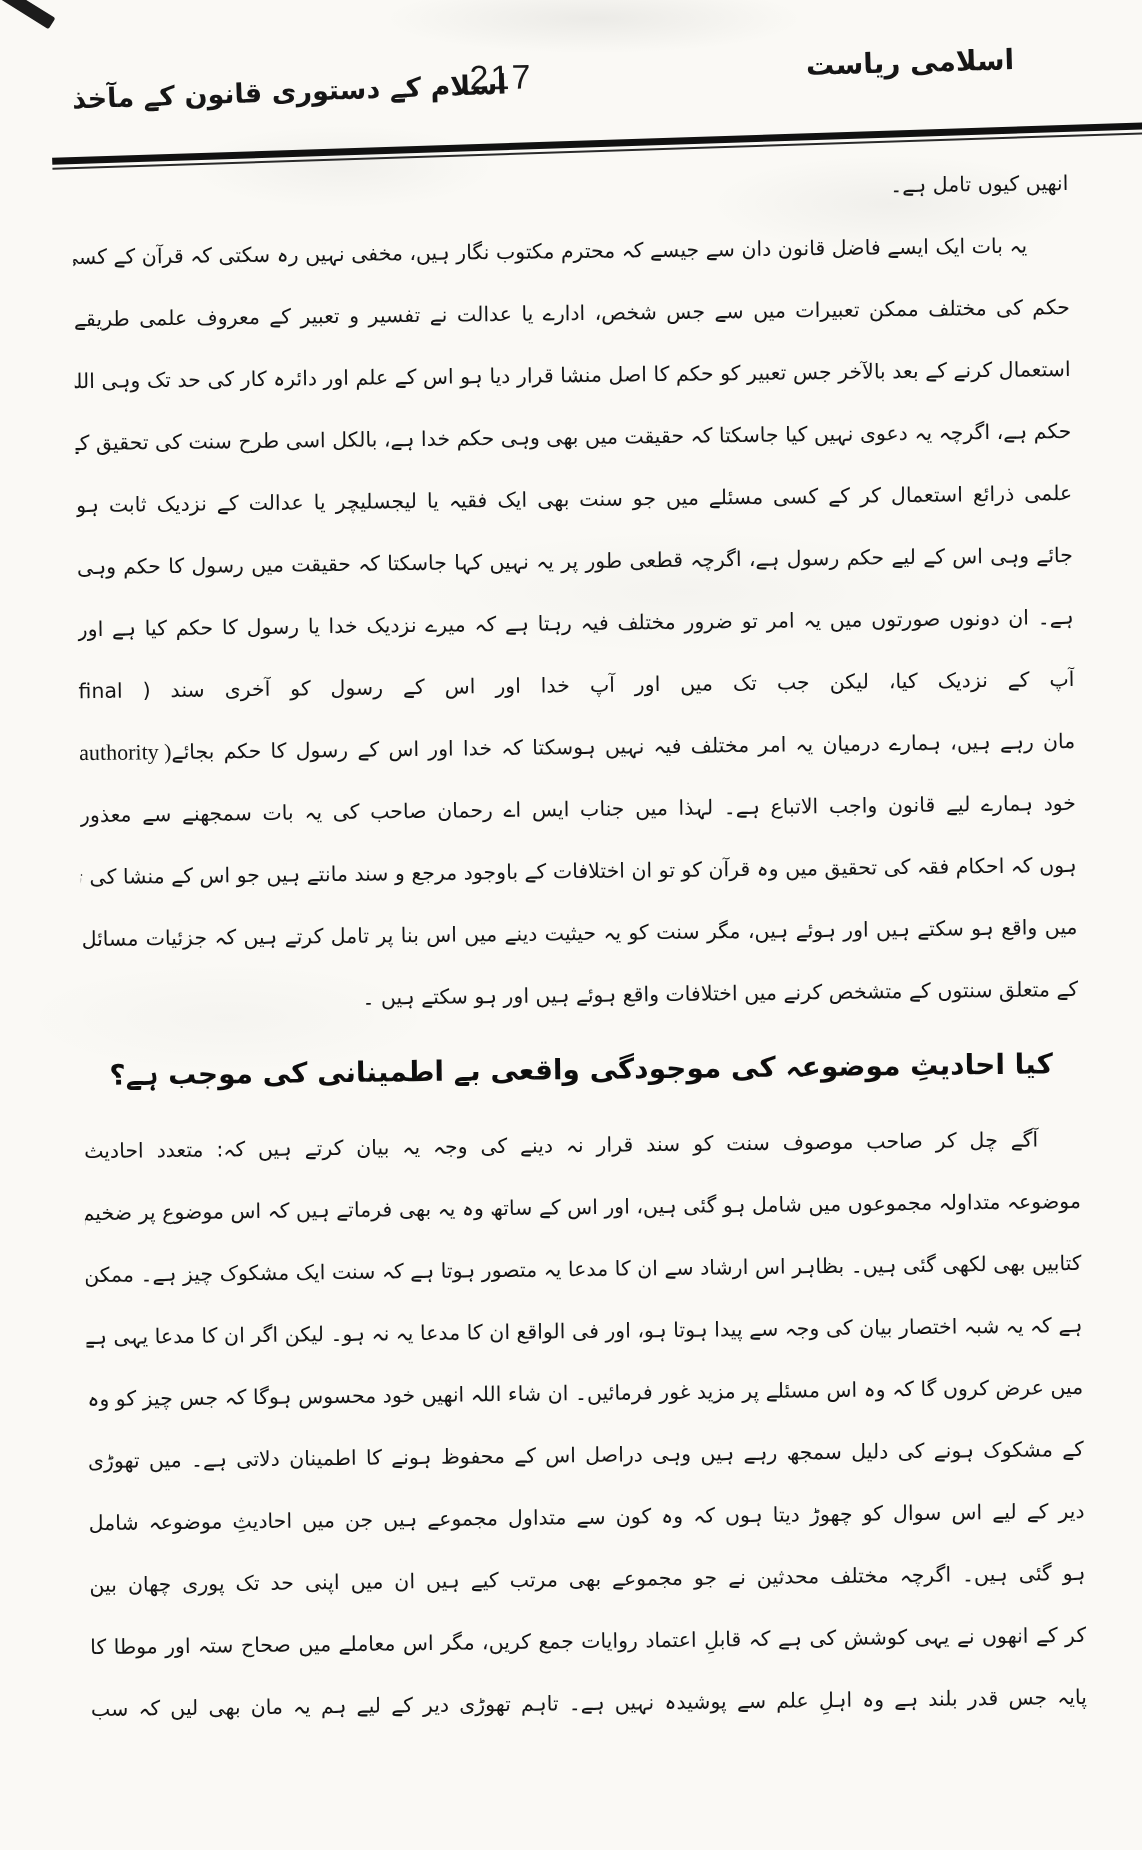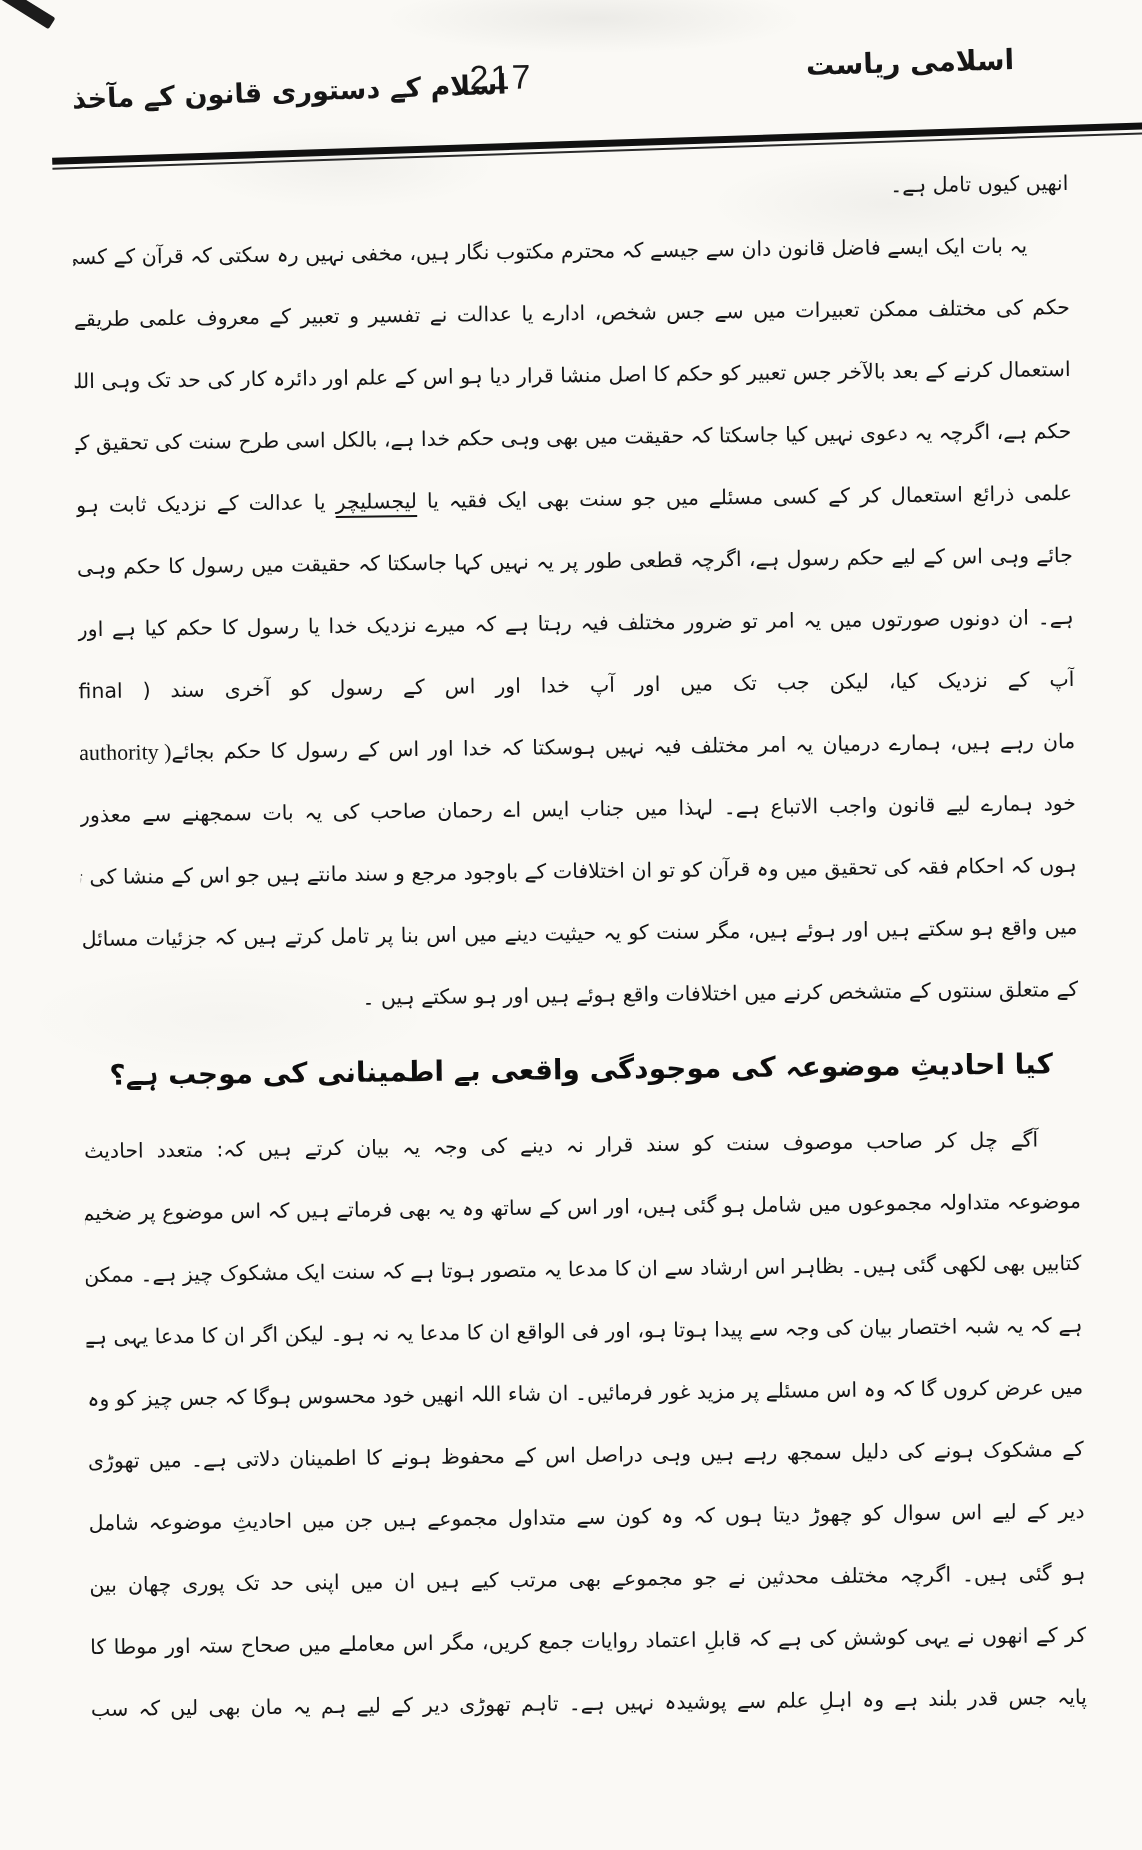--- a/index.html
+++ b/index.html
@@ -50,21 +50,21 @@
   }
   .line{
     direction:rtl;unicode-bidi:plaintext;
     font-size:20.5px;line-height:62px;height:62px;
     white-space:nowrap;overflow:hidden;
     text-align:justify;text-align-last:justify;
     color:#141414;
   }
   .line.short{text-align:right;text-align-last:right;}
   .line.indent{text-indent:42px;}
-  .u{text-decoration:underline;text-underline-offset:7px;text-decoration-thickness:2px;}
+  .u{text-underline-offset:7px;text-decoration-thickness:2px;}
   .float-latin{
     float:left;font-family:"Liberation Serif",serif;font-size:22px;
     direction:ltr;unicode-bidi:isolate;
   }
   .heading{
     direction:rtl;font-size:28px;font-weight:bold;
     height:88px;line-height:88px;text-align:center;white-space:nowrap;
     color:#0e0e0e;
   }
 </style>

